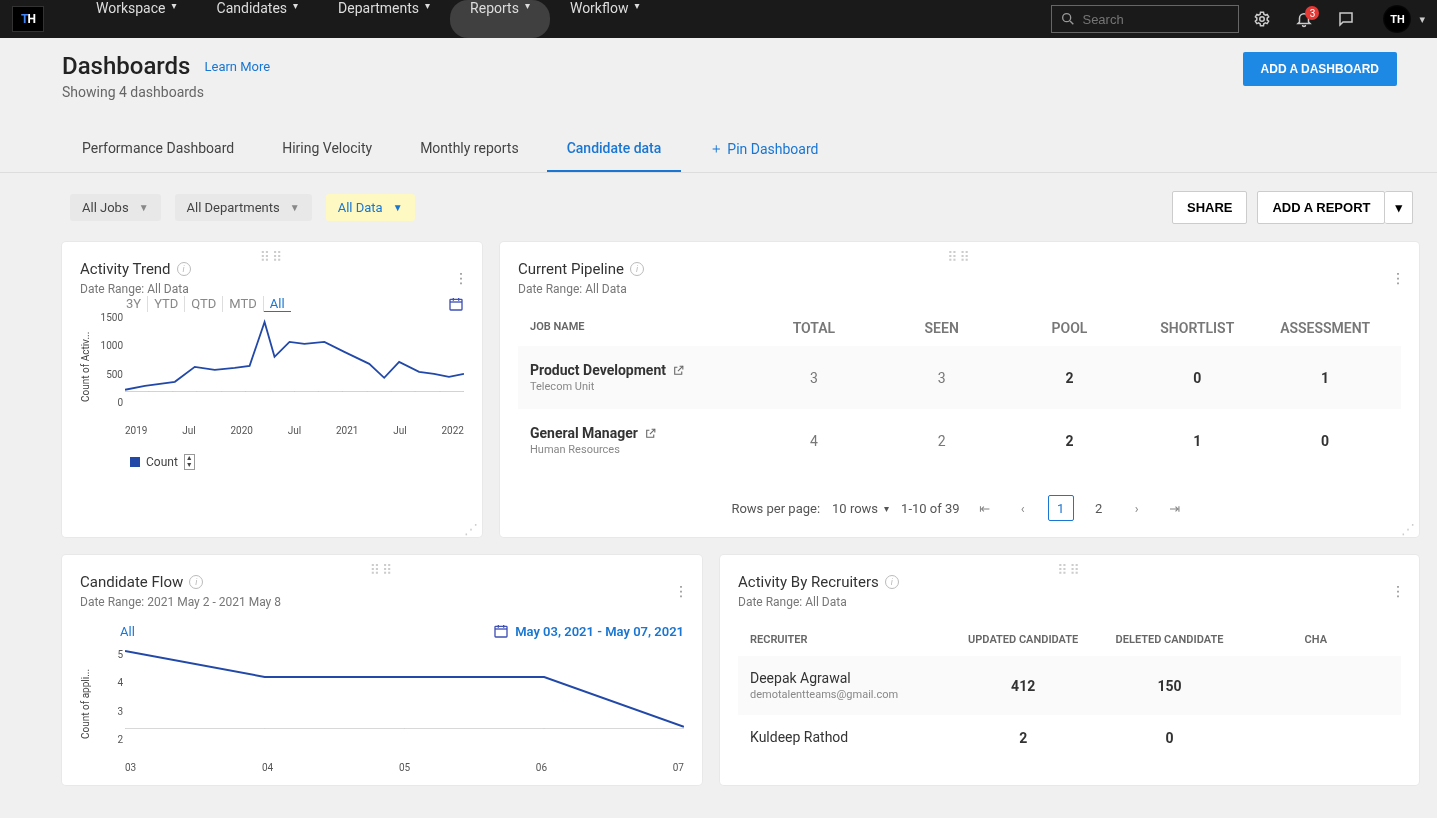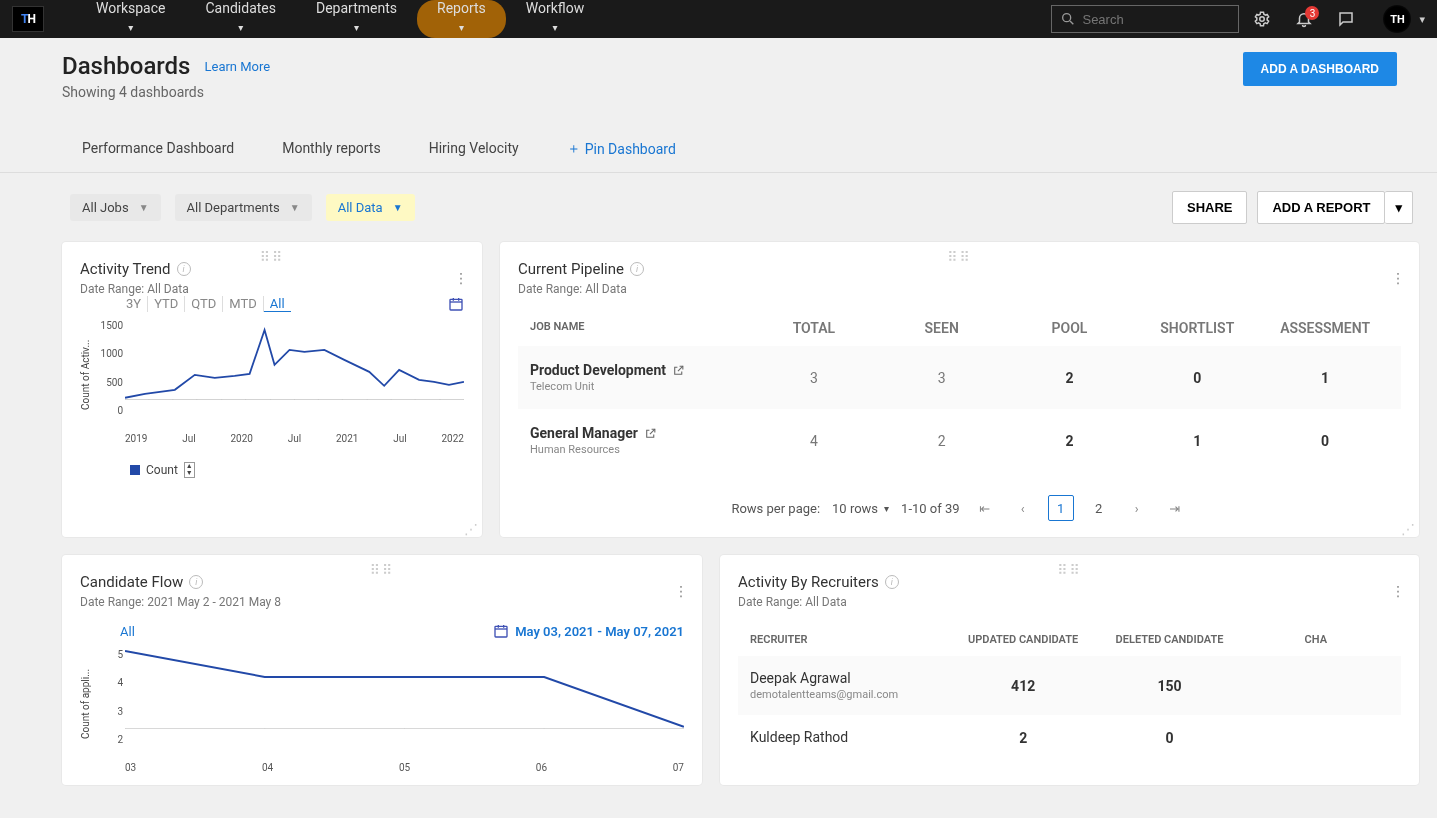--- a/index.html
+++ b/index.html
@@ -2,22 +2,22 @@
 <html><head>
 <meta charset="utf-8">
 <style>
 * { box-sizing: border-box; margin: 0; padding: 0; }
 body { font-family: -apple-system, BlinkMacSystemFont, "Segoe UI", Roboto, Arial, sans-serif; background: #f0f0f0; color: #333; font-size: 14px; }
 
 
 .topbar { background: #1a1a1a; height: 38px; display: flex; align-items: center; padding: 0 12px; gap: 4px; }
 .logo { width: 32px; height: 26px; background: #000; border: 1px solid #333; display: flex; align-items: center; justify-content: center; color: #fff; font-weight: 700; font-size: 12px; margin-right: 28px; letter-spacing: -1px; }
 .logo .t { color: #4285f4; }
-.nav-item { color: #ddd; padding: 0 20px; height: 38px; display: flex; align-items: center; cursor: pointer; font-size: 14px; gap: 6px; flex-direction: column; }
-.nav-item.active { background: #a16207; border-radius: 18px; }
+.nav-item { color: #ddd; padding: 0 20px; height: 38px; display: flex; cursor: pointer; font-size: 14px; gap: 6px; }
+.nav-item.active { background: #404040; border-radius: 18px; }
 .nav-spacer { flex: 1; }
 .search-box { display: flex; align-items: center; background: #1a1a1a; border: 1px solid #666; height: 28px; width: 188px; padding: 0 8px; gap: 6px; }
 .search-box input { background: transparent; border: none; outline: none; color: #999; font-size: 13px; width: 100%; }
 .top-icon { color: #ccc; padding: 0 10px; cursor: pointer; position: relative; }
 .badge { position: absolute; top: -4px; right: 4px; background: #e53935; color: #fff; font-size: 10px; border-radius: 8px; min-width: 14px; height: 14px; display: flex; align-items: center; justify-content: center; padding: 0 3px; }
 .avatar-top { width: 28px; height: 28px; border-radius: 50%; background: radial-gradient(circle, #000 60%, #222 100%); display: flex; align-items: center; justify-content: center; color: #fff; font-size: 11px; font-weight: 700; margin: 0 4px 0 14px; }
 
 
 .page-header { padding: 14px 24px 0 62px; display: flex; align-items: flex-start; }
 .ph-left { flex: 1; }
@@ -59,21 +59,21 @@
 .card-flow { width: 640px; min-height: 230px; }
 .card-recruiters { flex: 1; min-height: 230px; }
 
 
 .range-row { display: flex; align-items: flex-end; padding-left: 40px;}
 .range-item { font-size: 13px; color: #888; padding: 0 6px; border-right: 1px solid #ddd; }
 .range-item:last-of-type { border-right: none; }
 .range-item.active { color: #1976d2; border-bottom: 1px solid #1976d2; }
 .cal-icon { margin-left: auto; color: #3f51b5; cursor: pointer; }
 
-.chart-wrap { display: flex; margin-top: 8px; height: 110px; }
+.chart-wrap { display: flex; margin-top: 0; height: 110px; }
 .y-label { writing-mode: vertical-rl; transform: rotate(180deg); font-size: 10px; color: #444; text-align: center; }
 .chart-inner { flex: 1; position: relative; }
 .y-ticks { position: absolute; left: 0; top: 0; bottom: 14px; width: 32px; display: flex; flex-direction: column; justify-content: space-between; font-size: 10px; color: #555; text-align: right; }
 .chart-svg { position: absolute; left: 34px; right: 0; top: 0; bottom: 14px; }
 .x-ticks-row { position: absolute; left: 34px; right: 0; bottom: -14px; display: flex; justify-content: space-between; font-size: 10px; color: #555; }
 .legend-row { display: flex; align-items: center; gap: 6px; margin-top: 32px; padding-left: 50px; font-size: 12px; color: #444;}
 .legend-sq { width: 10px; height: 10px; background: #2249a8; }
 .legend-updown { display: flex; flex-direction: column; border: 1px solid #999; font-size: 7px; line-height: 7px; }
 .legend-updown span { padding: 0 1px; }
 
@@ -184,22 +184,23 @@
       <a class="ph-link">Learn More</a>
     </div>
     <div class="ph-sub">Showing 4 dashboards</div>
   </div>
   <button class="btn-primary">ADD A DASHBOARD</button>
 </div>
 
 <div class="tabs-row">
   <div id="tabs-items" style="display:flex;gap:8px;">
       <div class="tab">Performance Dashboard</div>
+      <div class="tab">Hiring Velocity</div>
       <div class="tab">Monthly reports</div>
-      <div class="tab">Hiring Velocity</div>
+      <div class="tab active">Candidate data</div>
     </div>
   <div class="tab pin">
     <span>＋</span>
     <span>Pin Dashboard</span>
   </div>
 </div>
 
 <div class="toolbar">
   <div id="chip-row" style="display:flex;">
       <div class="chip">

